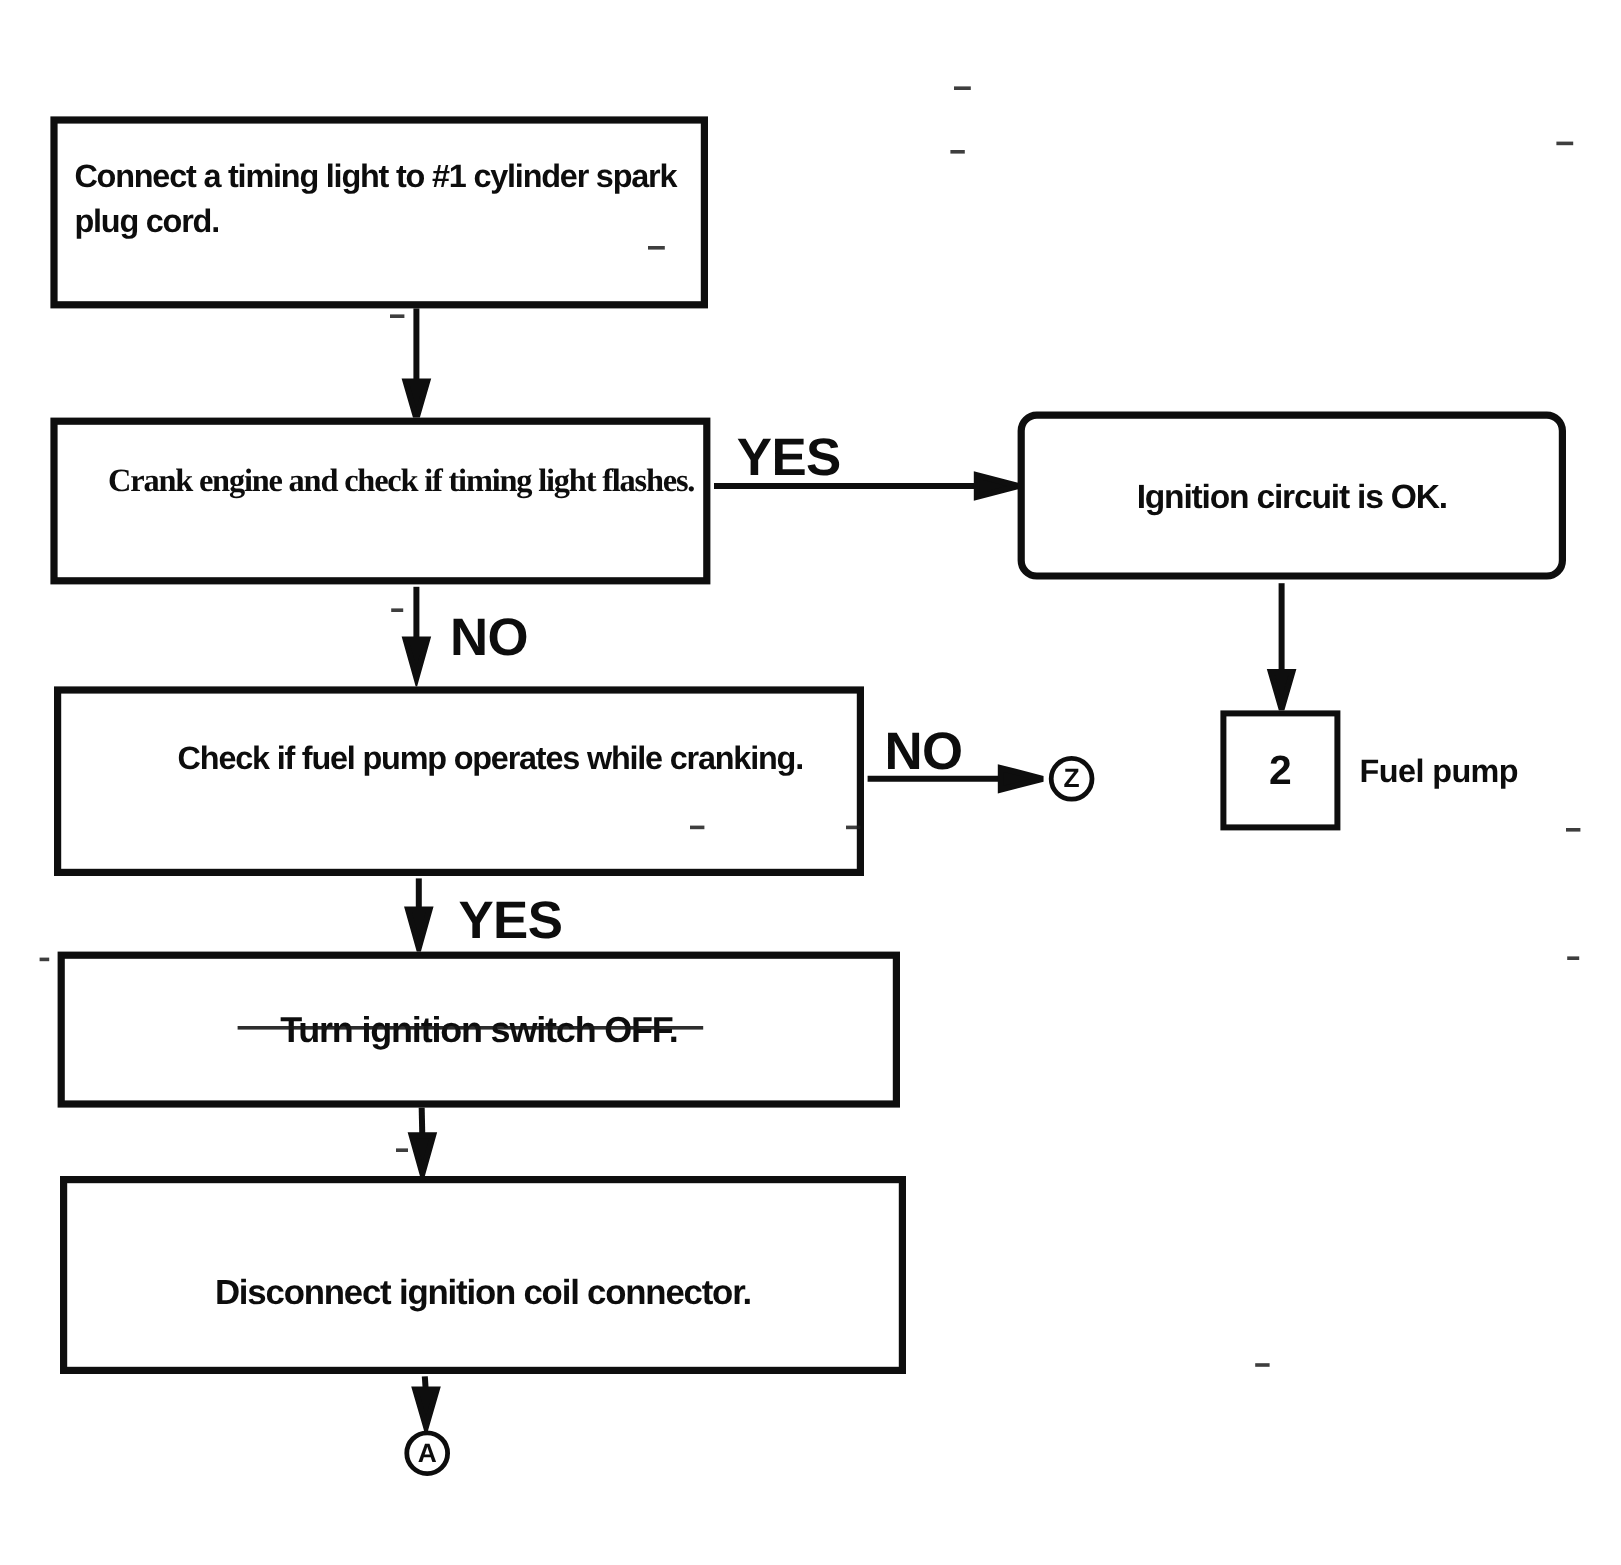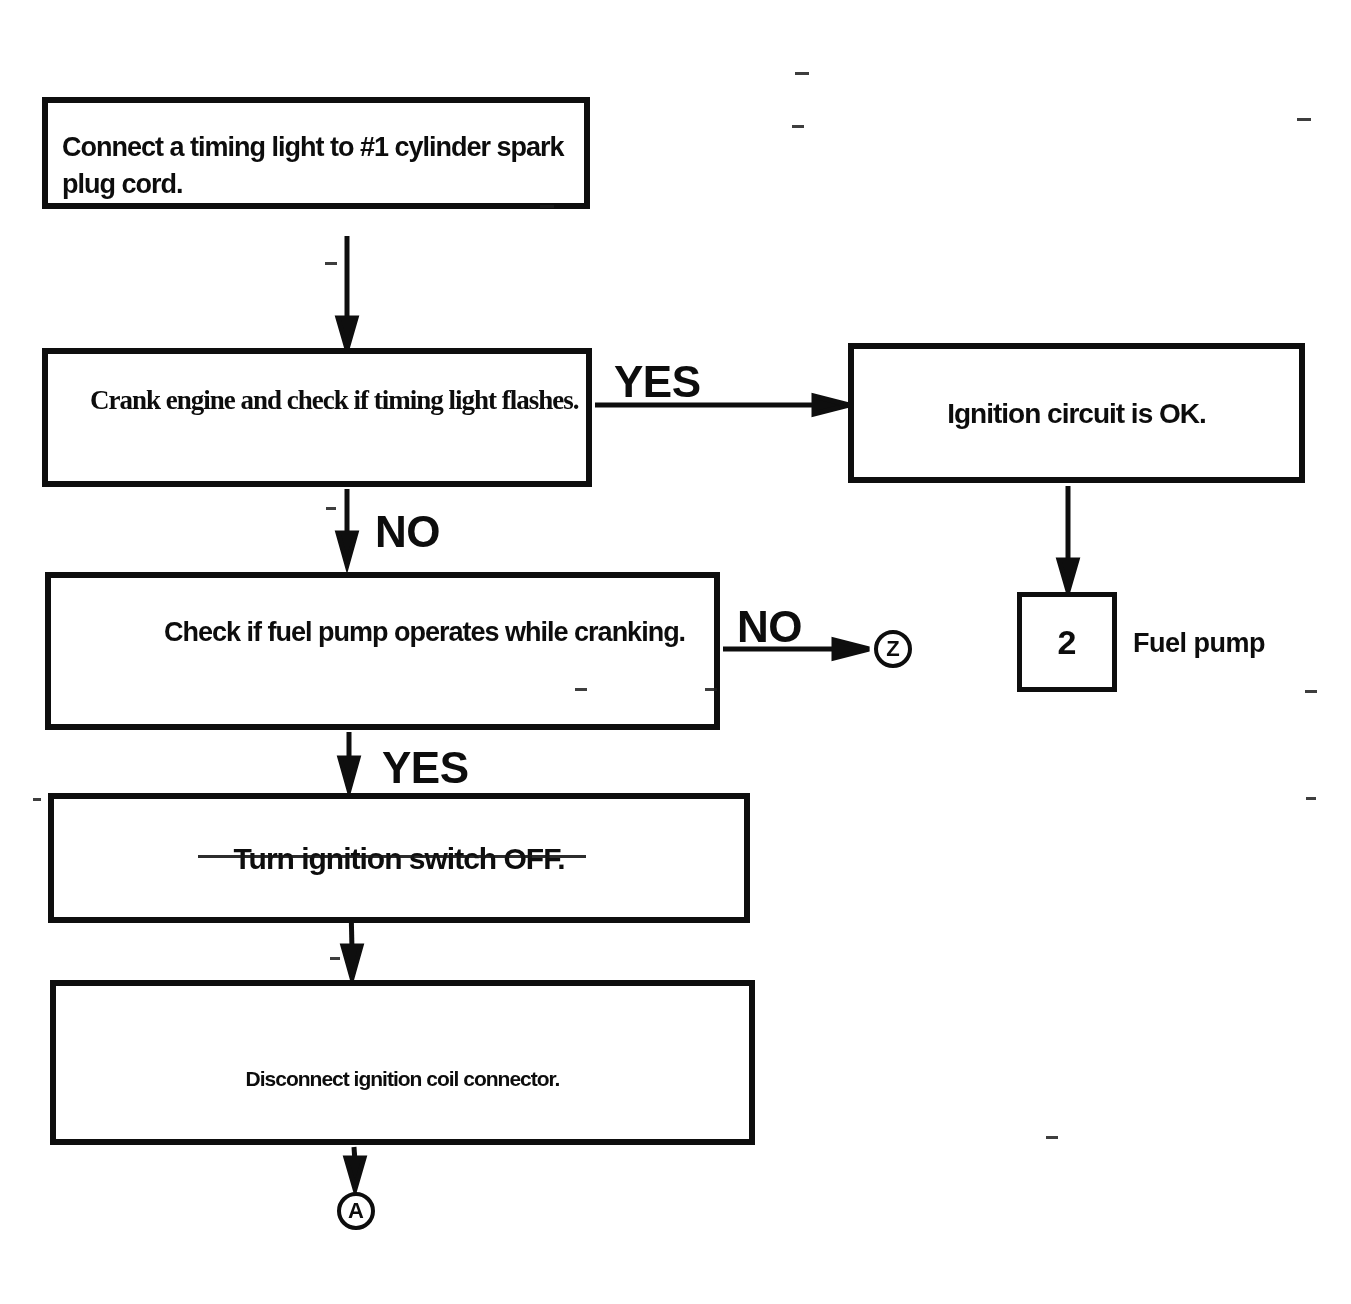--- a/index.html
+++ b/index.html
@@ -110,47 +110,47 @@
       <polygon points="340,758 358,758 349,790"></polygon>
 
       <line x1="351" y1="905" x2="352" y2="950"></line>
       <polygon points="343,946 361,946 352,978"></polygon>
 
       <line x1="354" y1="1147" x2="355" y2="1162"></line>
       <polygon points="346,1158 364,1158 355,1189"></polygon>
     </g>
   </svg>
 
-  <div class="node" style="left:42px; top:97px; width:548px; height:112px; padding:26px 0 0 14px;">
+  <div class="node" style="left:42px; top:97px; width:548px; height:160px; padding:26px 0 0 14px;">
     <span class="node-text" style="width:524px;">Connect a timing light to #1 cylinder spark plug cord.</span>
   </div>
 
   <div class="node" style="left:42px; top:348px; width:550px; height:139px; padding:28px 0 0 42px;font-family:Liberation Serif, serif;">
     <span class="node-text" style="width:490px;">Crank engine and check if timing light flashes.</span>
   </div>
 
-  <div class="node flex-center" style="left:848px; top:343px; width:457px; height:140px;">
+  <div class="node flex-center" style="left:848px; top:343px; width:457px; height:140px;border-radius:16px;">
     <span class="node-text" style="font-size:28px;">Ignition circuit is OK.</span>
   </div>
 
   <div class="node flex-center" style="left:1017px; top:592px; width:100px; height:100px; border-width:5px;">
     <span class="node-text" style="font-size:34px; letter-spacing:0;">2</span>
   </div>
   <div class="side-label" style="left:1133px; top:628px;">Fuel pump</div>
 
   <div class="node" style="left:45px; top:572px; width:675px; height:158px; padding:36px 0 0 97px;">
-    <span class="node-text" style="width:566px;margin-left:16px;">Check if fuel pump operates while cranking.</span>
+    <span class="node-text" style="width:566px;">Check if fuel pump operates while cranking.</span>
   </div>
 
   <div class="node flex-center" style="left:48px; top:793px; width:702px; height:130px;">
     <span class="node-text" style="font-size:30px;">Turn ignition switch OFF.</span>
   </div>
 
   <div class="node flex-center" style="left:50px; top:980px; width:705px; height:165px;">
-    <span class="node-text" style="font-size:21px;margin-top:32px;">Disconnect ignition coil connector.</span>
+    <span class="node-text" style="font-size:29px;margin-top:32px;">Disconnect ignition coil connector.</span>
   </div>
 
   <div class="edge-label" style="left:614px; top:357px;">YES</div>
   <div class="edge-label" style="left:375px; top:507px;">NO</div>
   <div class="edge-label" style="left:737px; top:602px;">NO</div>
   <div class="edge-label" style="left:382px; top:743px;">YES</div>
 
   <div class="connector-circle" style="left:874px; top:630px;">
     <span>Z</span>
   </div>

